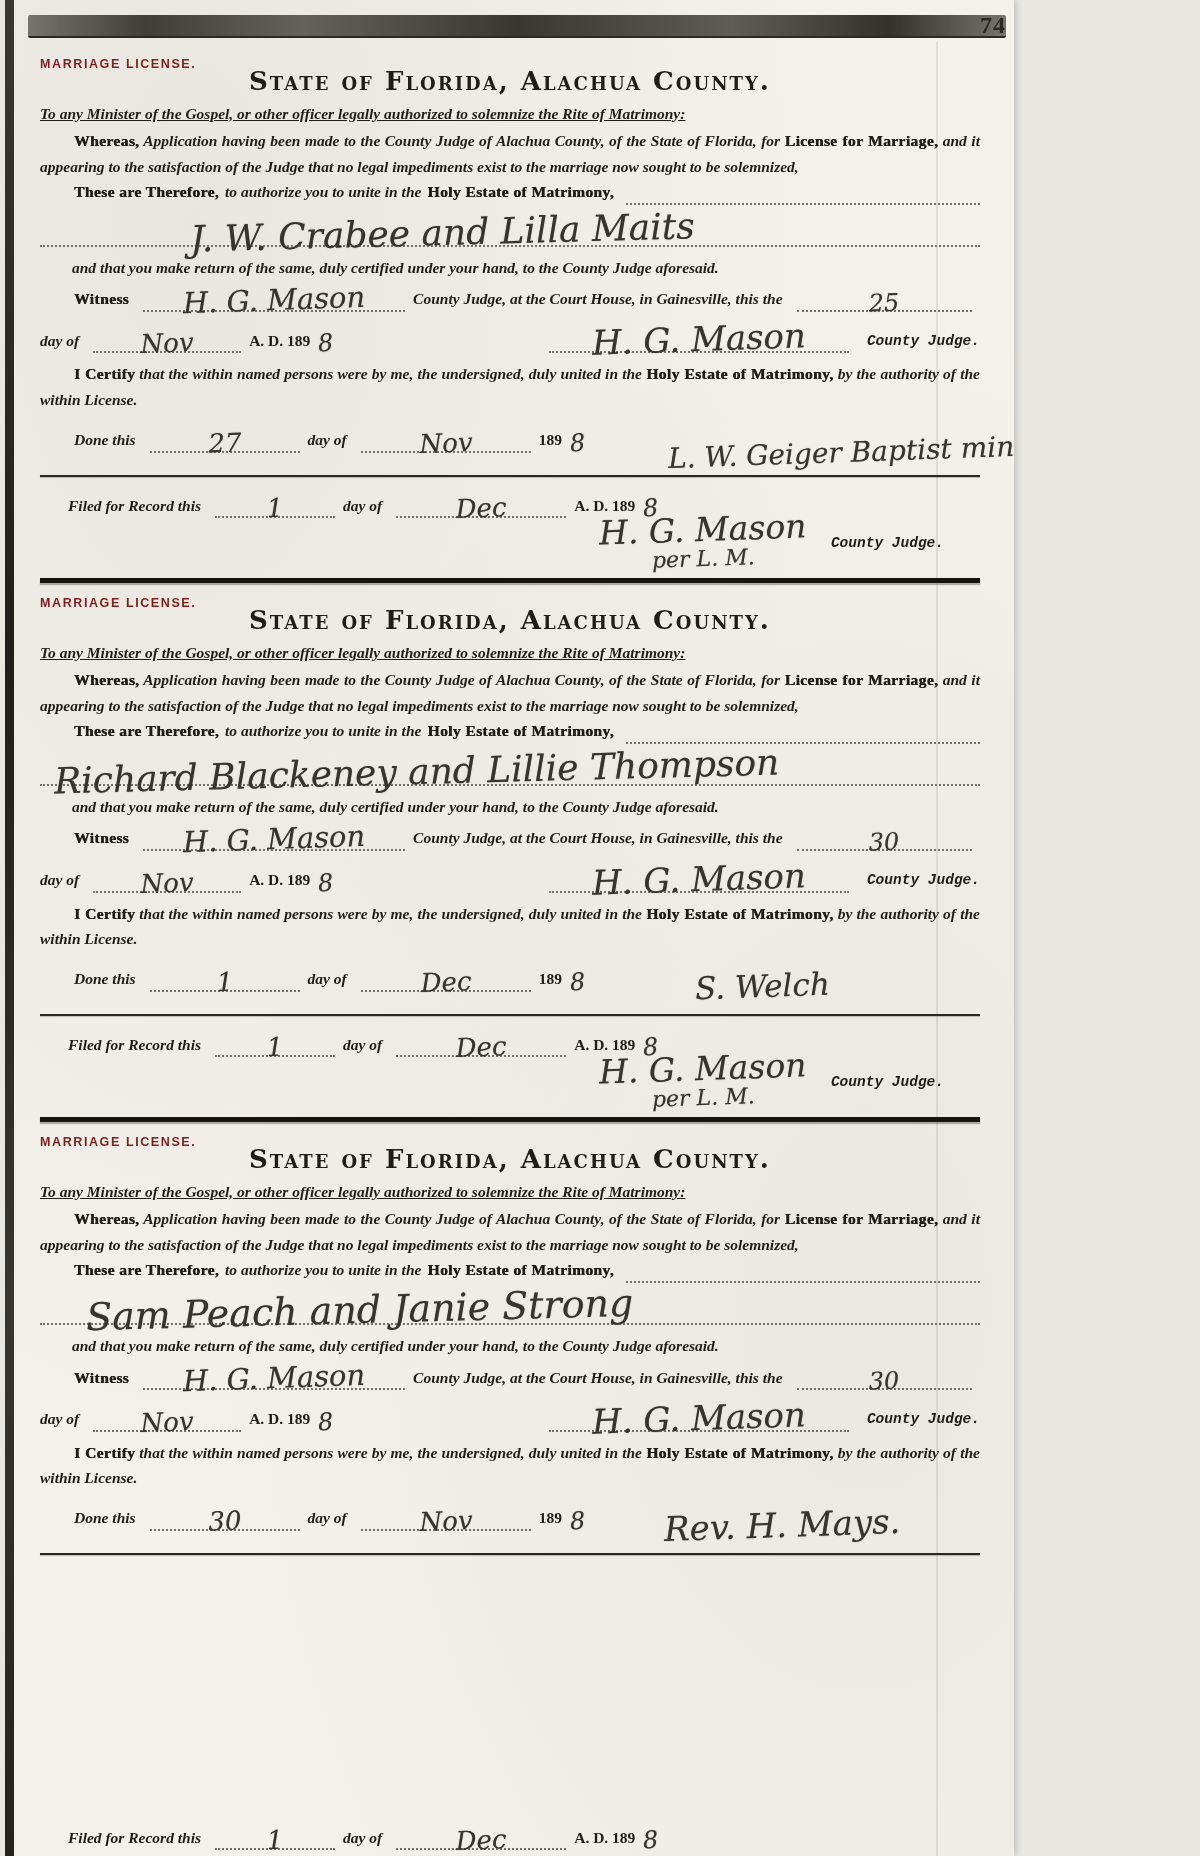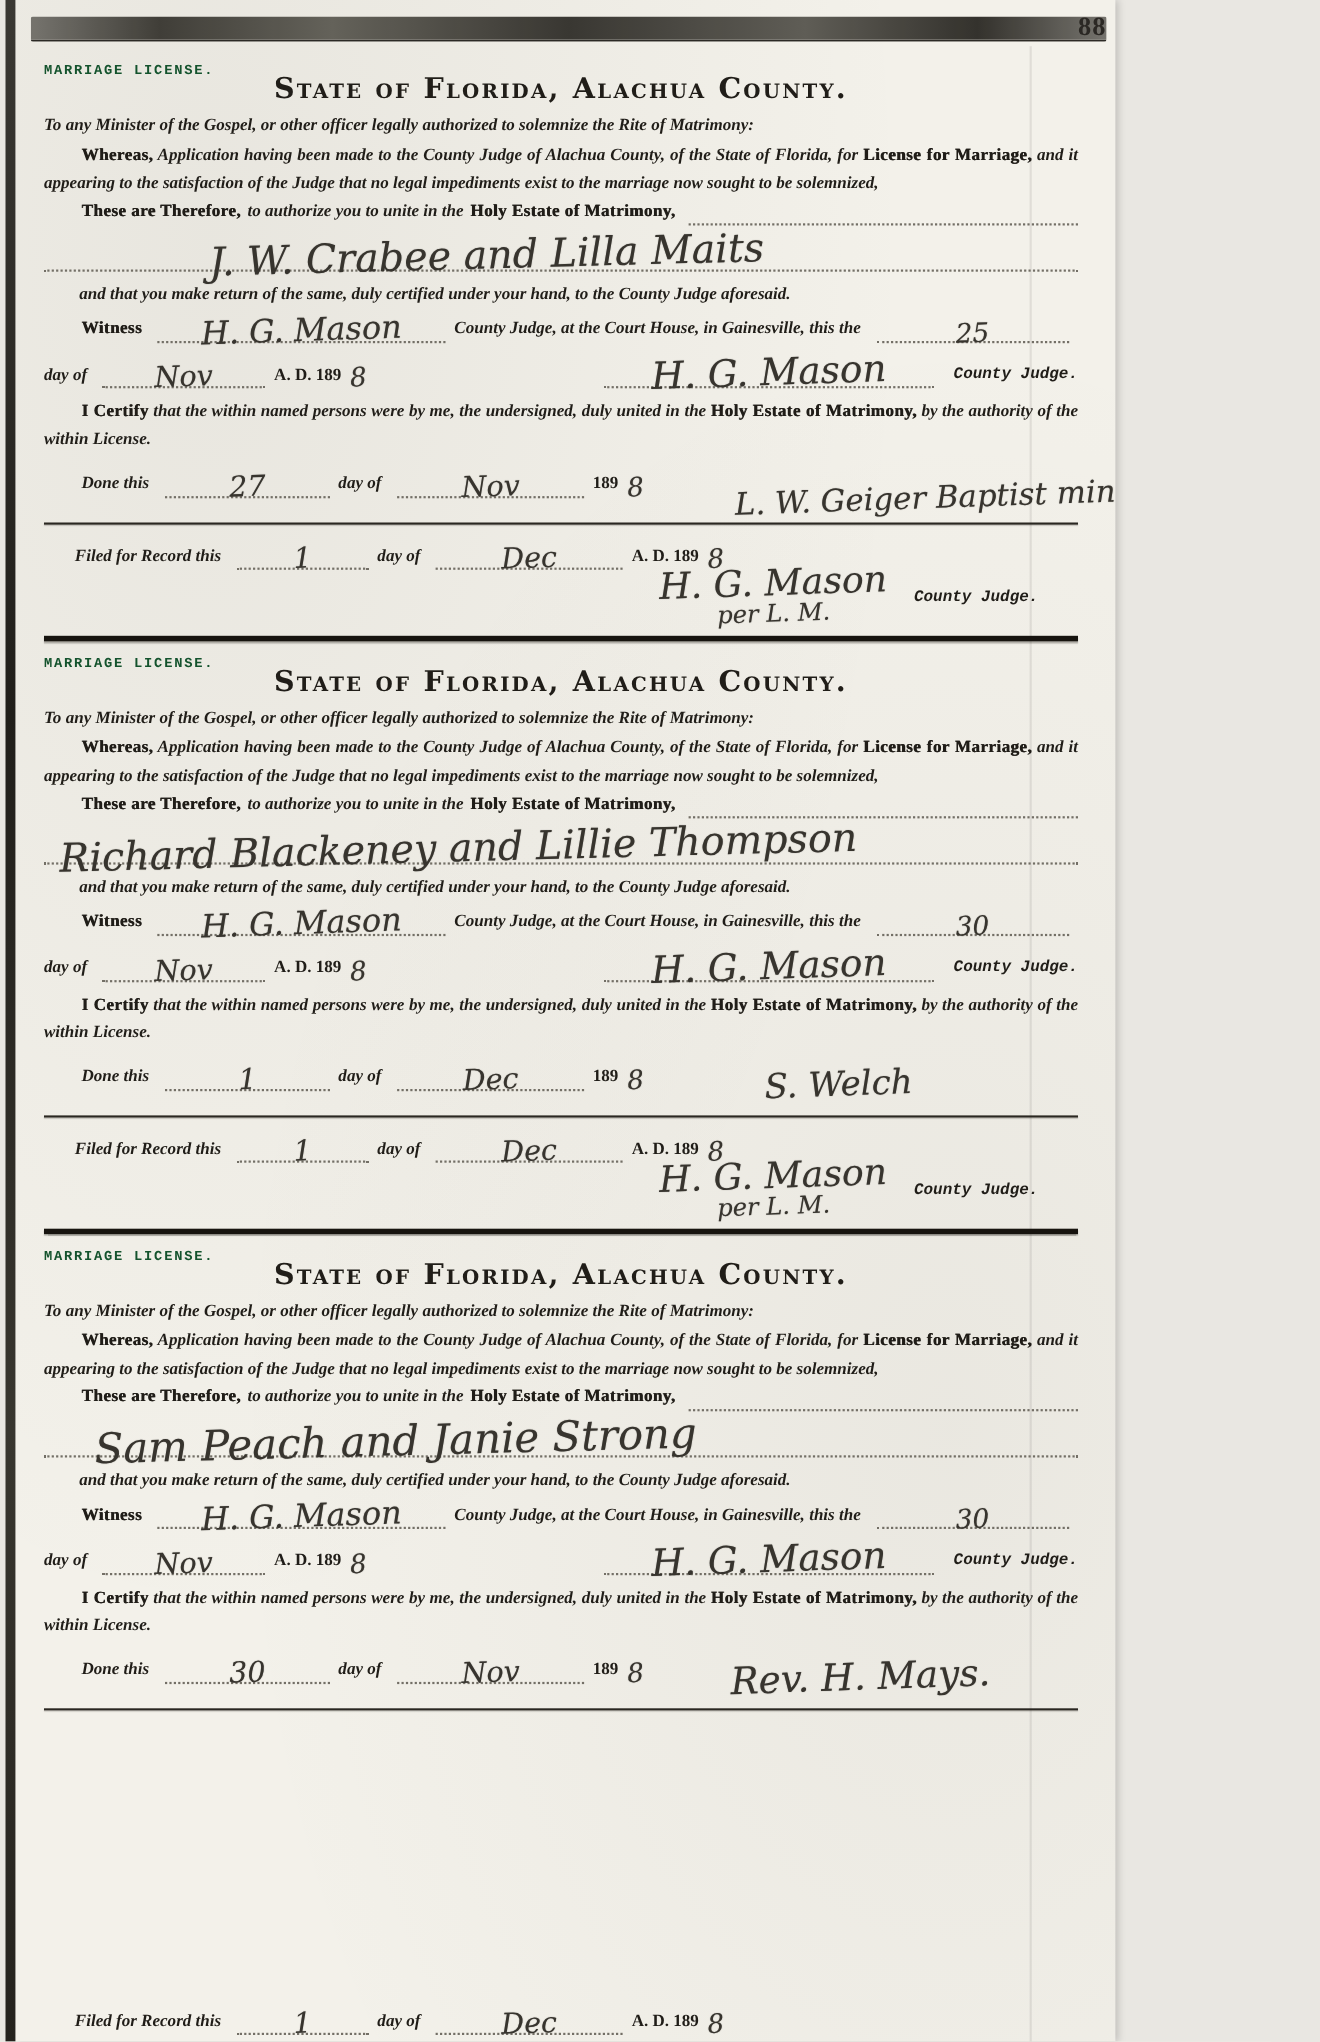--- a/index.html
+++ b/index.html
@@ -20,25 +20,25 @@
     border-bottom:2px solid #1d1b17; opacity:.93; }
   .crease { position:absolute; top:42px; left:936px; width:2px; height:1814px; background:rgba(55,52,45,.10); }
   .page-number { position:absolute; top:12px; left:980px; font-family:"Liberation Serif",serif;
     font-weight:bold; font-size:24px; color:#2b2824; letter-spacing:1px; }
 
   .content { position:absolute; top:44px; left:40px; width:940px; }
 
   .license { position:relative; padding-top:10px; font-weight:bold; font-style:italic;
     font-size:15.5px; line-height:1.65; color:#201d18; }
 
-  .ml-label { font-family:Liberation Mono, monospace; font-style:normal; font-weight:bold;
-    font-size:12.5px; letter-spacing:1.6px; color:#14532d; }
+  .ml-label { font-family:Liberation Sans, sans-serif; font-style:normal; font-weight:bold;
+    font-size:12.5px; letter-spacing:1.6px; color:#7f1d1d; }
   .title { text-align:center; font-family:"DejaVu Serif",serif; font-style:normal; font-weight:bold;
     font-variant:small-caps; font-size:26px; letter-spacing:2px; line-height:1.15; margin-top:-8px; }
-  .salutation { margin-top:4px; }
+  .salutation { margin-top:4px;text-decoration:underline; }
   .para { margin-top:2px; text-align:justify; }
   .para.indented { text-indent:34px; }
 
   .gothic { font-style:normal; font-weight:bold; font-family:Liberation Serif, serif;
     letter-spacing:.4px; text-shadow:.5px 0 0 currentColor; }
   .roman { font-style:normal; }
 
   .row { display:flex; align-items:flex-end; }
   .row .lbl { flex:0 0 auto; margin-right:6px; }
   .seg { position:relative; flex:0 0 auto; height:22px; border-bottom:2px dotted #736f66; margin:0 8px; }
@@ -94,21 +94,21 @@
   .divider { height:5px; background:#17140f; margin-top:8px; box-shadow:0 2px 1px rgba(25,22,16,.3); }
 </style>
 </head>
 <body>
 
 <div class="scan">
   <div class="paper"></div>
   <div class="left-edge"></div>
   <div class="top-edge"></div>
   <div class="crease"></div>
-  <div class="page-number">88</div>
+  <div class="page-number">74</div>
 
   <div class="content">
 
     <section class="license rec1">
       <div class="ml-label">MARRIAGE LICENSE.</div>
       <div class="title">State of Florida, Alachua County.</div>
       <p class="salutation">To any Minister of the Gospel, or other officer legally authorized to solemnize the Rite of Matrimony:</p>
       <p class="para indented">
         <span class="gothic">Whereas,</span>
         <span>Application having been made to the County Judge of Alachua County, of the State of Florida, for</span>

